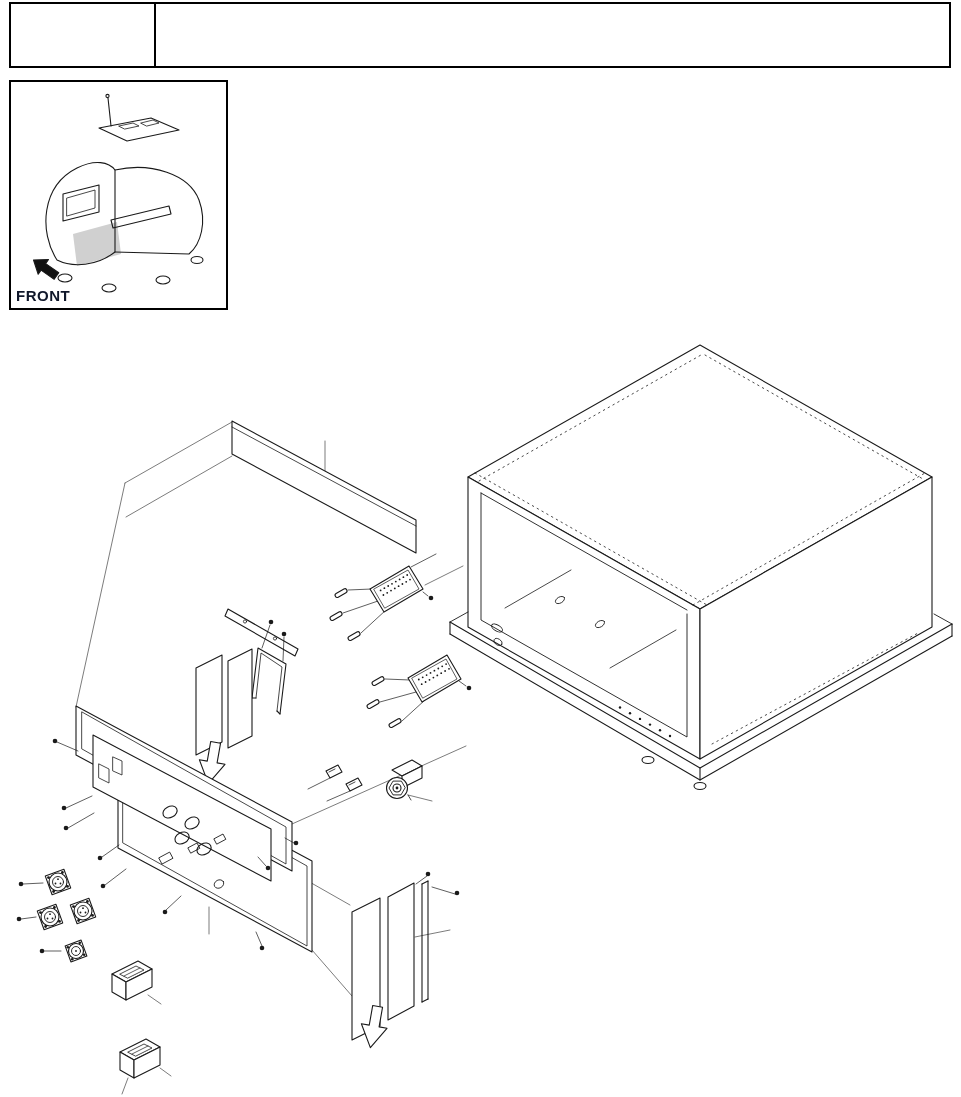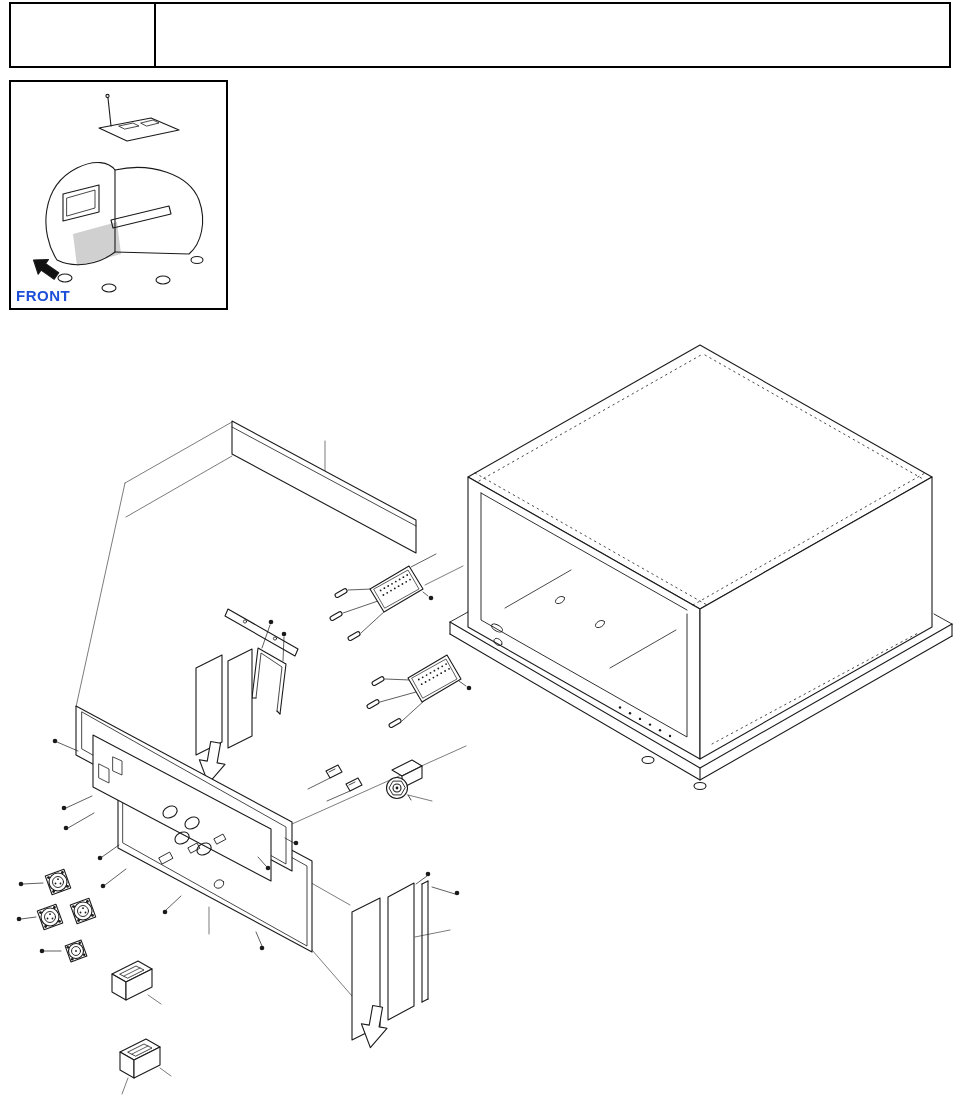--- a/index.html
+++ b/index.html
@@ -1,17 +1,17 @@
 <!DOCTYPE html>
 <html><head>
 <meta charset="utf-8">
 <style>
   html,body{margin:0;padding:0;background:#ffffff;}
   .page{position:relative;width:961px;height:1097px;background:#ffffff;overflow:hidden;
-        font-family:"Liberation Sans",sans-serif;color:#1d4ed8;}
+        font-family:"Liberation Sans",sans-serif;color:#0f172a;}
   .header{position:absolute;left:9px;top:2px;width:938px;height:62px;border:2px solid #000;
           display:flex;background:#ffffff;z-index:2;}
   .header-cell-left{width:143px;border-right:2px solid #000;}
   .header-cell-right{flex:1;}
   .inset{position:absolute;left:9px;top:80px;width:215px;height:226px;border:2px solid #000;
          background:#ffffff;z-index:2;}
   .front-label{position:absolute;left:5px;bottom:4px;font-size:15px;font-weight:bold;
                letter-spacing:.5px;}
   .diagram-svg{position:absolute;left:0;top:0;z-index:1;}
   .inset-svg{position:absolute;left:0;top:0;}

